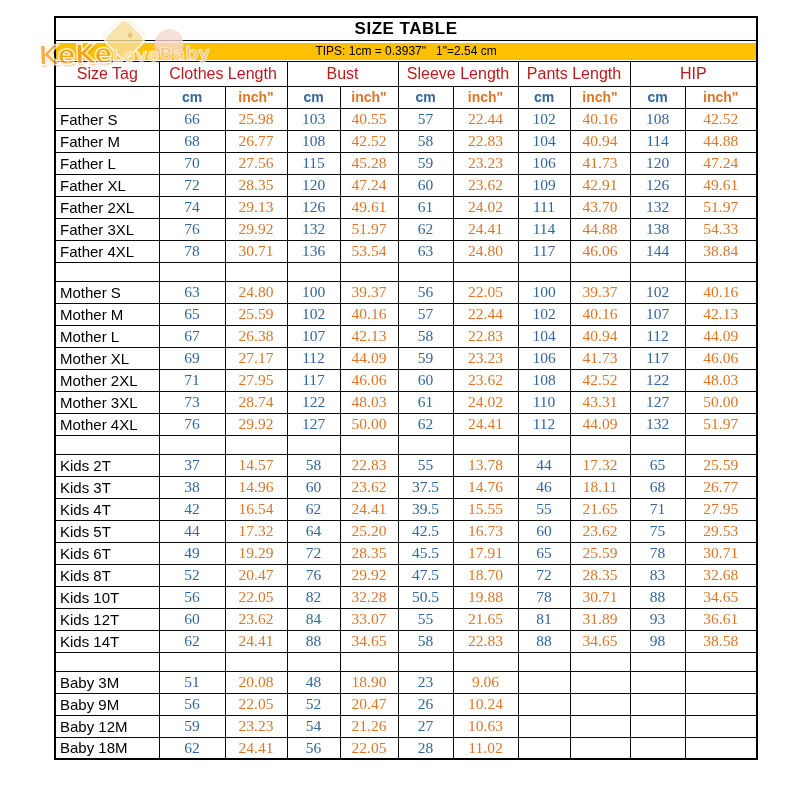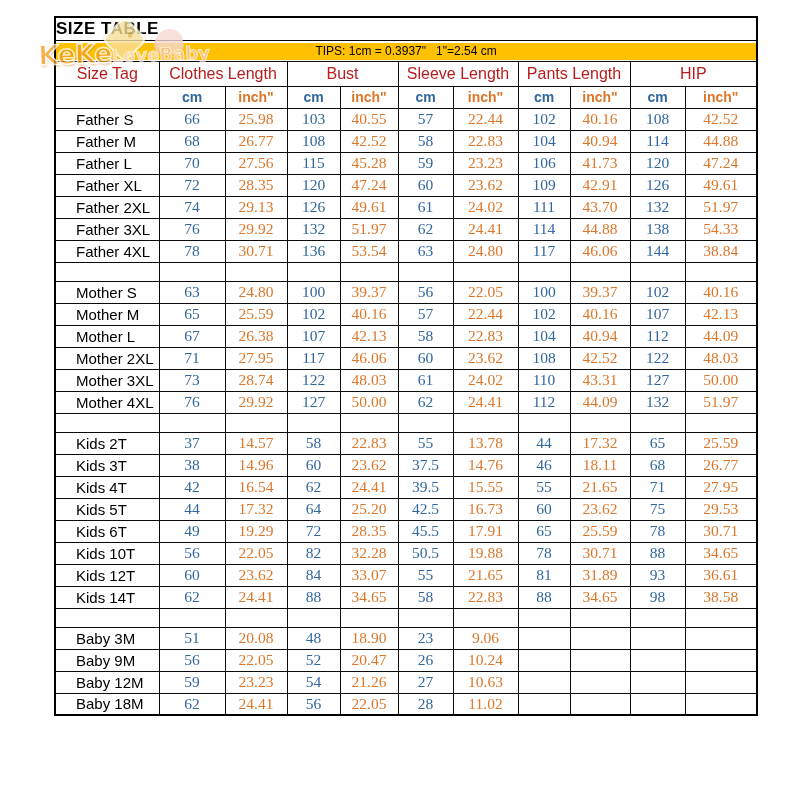--- a/index.html
+++ b/index.html
@@ -16,37 +16,37 @@
     border:2px solid #000;
   }
   table.size-table td {
     border:1px solid #0a0a0a;
     vertical-align:middle;
     overflow:hidden; white-space:nowrap;
   }
 
   tr.title-row td {
     height:23px; border-bottom:1px solid #000;
-    text-align:left; font-size:17px; font-weight:600; letter-spacing:.5px; color:#000;
+    text-align:center; font-size:17px; font-weight:600; letter-spacing:.5px; color:#000;
   }
   tr.tips-row td { height:21px; padding:0; background:#fff; }
   .tips-bar {
     margin:2px 0 1px 0; height:17px; line-height:17px;
     background:var(--tips-bg, #ffc000);
     text-align:center; font-size:12px; color:#000; white-space:pre;
   }
   tr.group-row td {
     height:25px; text-align:center; font-size:16px; color:#b91c1c; background:#fff;margin-left:12px;
   }
   tr.unit-row td { height:22px; text-align:center; font-weight:bold; font-size:14px;margin-left:40px; }
   tr.unit-row td.unit-cm   { color:var(--cm-text, #31669f); }
   tr.unit-row td.unit-inch { color:var(--inch-text, #dd7628); }
 
   tr.data-row td { height:22px; font-size:15px; }
-  tr.data-row td.tag-cell { text-align:left; padding-left:20px; color:#000; }
+  tr.data-row td.tag-cell { text-align:left; padding-left:4px; color:#000; }
   tr.data-row td.val-cm, tr.data-row td.val-inch {
     text-align:center; font-family:"Liberation Serif", serif; font-size:15.5px;
   }
   tr.data-row td.val-cm   { color:var(--cm-text, #31669f); }
   tr.data-row td.val-inch { color:var(--inch-text, #dd7628); }
 
   tr.spacer-row td { height:19px; background:#fff; }
 
   
   .watermark {
@@ -279,20 +279,33 @@
           <td class="val-cm">107</td>
           <td class="val-inch">42.13</td>
           <td class="val-cm">58</td>
           <td class="val-inch">22.83</td>
           <td class="val-cm">104</td>
           <td class="val-inch">40.94</td>
           <td class="val-cm">112</td>
           <td class="val-inch">44.09</td>
         </tr>
         <tr class="data-row">
+          <td class="tag-cell">Mother XL</td>
+          <td class="val-cm">69</td>
+          <td class="val-inch">27.17</td>
+          <td class="val-cm">112</td>
+          <td class="val-inch">44.09</td>
+          <td class="val-cm">59</td>
+          <td class="val-inch">23.23</td>
+          <td class="val-cm">106</td>
+          <td class="val-inch">41.73</td>
+          <td class="val-cm">117</td>
+          <td class="val-inch">46.06</td>
+        </tr>
+        <tr class="data-row">
           <td class="tag-cell">Mother 2XL</td>
           <td class="val-cm">71</td>
           <td class="val-inch">27.95</td>
           <td class="val-cm">117</td>
           <td class="val-inch">46.06</td>
           <td class="val-cm">60</td>
           <td class="val-inch">23.62</td>
           <td class="val-cm">108</td>
           <td class="val-inch">42.52</td>
           <td class="val-cm">122</td>
@@ -396,20 +409,33 @@
           <td class="val-cm">72</td>
           <td class="val-inch">28.35</td>
           <td class="val-cm">45.5</td>
           <td class="val-inch">17.91</td>
           <td class="val-cm">65</td>
           <td class="val-inch">25.59</td>
           <td class="val-cm">78</td>
           <td class="val-inch">30.71</td>
         </tr>
         <tr class="data-row">
+          <td class="tag-cell">Kids 8T</td>
+          <td class="val-cm">52</td>
+          <td class="val-inch">20.47</td>
+          <td class="val-cm">76</td>
+          <td class="val-inch">29.92</td>
+          <td class="val-cm">47.5</td>
+          <td class="val-inch">18.70</td>
+          <td class="val-cm">72</td>
+          <td class="val-inch">28.35</td>
+          <td class="val-cm">83</td>
+          <td class="val-inch">32.68</td>
+        </tr>
+        <tr class="data-row">
           <td class="tag-cell">Kids 10T</td>
           <td class="val-cm">56</td>
           <td class="val-inch">22.05</td>
           <td class="val-cm">82</td>
           <td class="val-inch">32.28</td>
           <td class="val-cm">50.5</td>
           <td class="val-inch">19.88</td>
           <td class="val-cm">78</td>
           <td class="val-inch">30.71</td>
           <td class="val-cm">88</td>

